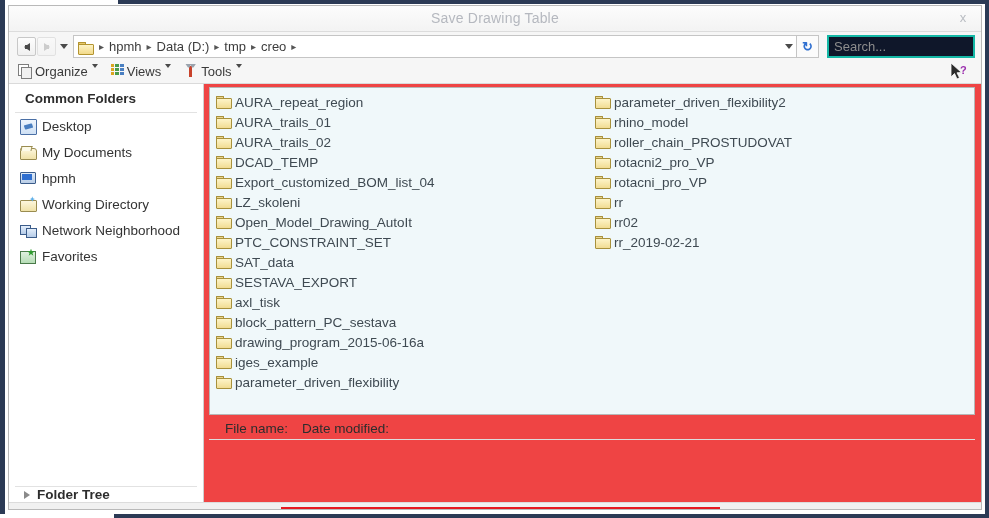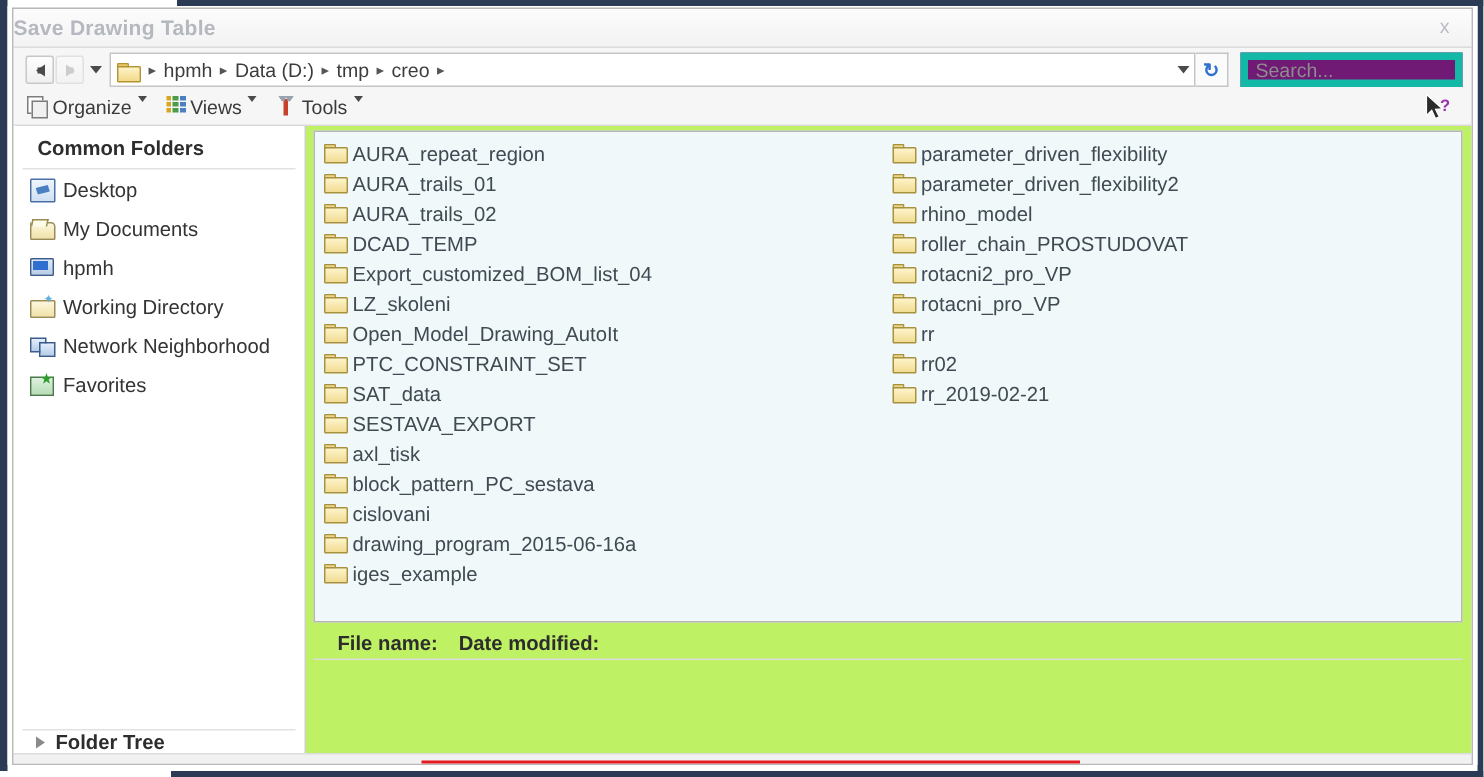--- a/index.html
+++ b/index.html
@@ -37,22 +37,23 @@
 
   
   #titlebar {
     position: relative;
     height: 26px;
     background: linear-gradient(#fcfcfc, #f3f3f3);
     border-bottom: 1px solid #dcdcdc;
   }
   #title-text {
     position: absolute; left: 0; right: 0; top: 4px;
+    text-align: center;
     font-size: 14px;
-    font-weight: bold;
+    font-weight: normal;
     color: #b5b8bf;
     letter-spacing: .2px;
   }
   #close-btn {
     position: absolute; right: 10px; top: 4px;
     width: 16px; height: 16px;
     font-size: 13px; line-height: 16px; text-align: center;
     color: #b9bcc2;
     cursor: pointer;
   }
@@ -130,22 +131,22 @@
     width: 22px; height: 23px;
     border: 1px solid #c5c5c5; border-left: none;
     background: #fbfbfb;
     display:flex; align-items:center; justify-content:center;
     cursor:pointer;
     color: #2f6fd0; font-size: 13px; font-weight: bold;
   }
   #search-box {
     width: 148px; height: 23px;
     margin-left: 8px;
-    border: 5px solid #14b8a6;
-    background: #701a75;
+    border: 2px solid #14b8a6;
+    background: #0f172a;
     display:flex; align-items:center;
     padding-left: 5px;
     font-size: 13px; color: #8d8d8d;
     cursor: text;
   }
 
   
   #toolbar {
     height: 25px;
     background: #f6f6f6;
@@ -176,21 +177,21 @@
      background:#9aa3ad; clip-path: polygon(0 0,25% 100%,40% 100%,50% 30%,60% 100%,75% 100%,100% 0);}
   #help-cursor {
     position: absolute; right: 12px; top: 3px; width: 20px; height: 19px;
   }
 
   
   #body {
     position: relative;
     height: 418px;
     display: flex;
-    background: #bef264;
+    background: #ef4444;
   }
 
   
   #sidebar {
     width: 195px; flex: none;
     background: #ffffff;
     border-right: 1px solid #cfcfcf;
     position: relative;
   }
   #sidebar-title {
@@ -265,21 +266,21 @@
     background:#ecd68d; border:1px solid #a8913c; border-bottom:none; border-radius:1px 1px 0 0;
   }
   .fi-ic::after {
     content:''; position:absolute; left:0; top:2px; width:14px; height:9px;
     background:linear-gradient(#fdf4c9,#f1dc93); border:1px solid #a8913c; border-radius:0 1px 1px 1px;
   }
 
   
   #cols-header {
     position: absolute; left: 5px; top: 334px; right: 6px; height: 22px;
-    font-size: 13.5px; font-weight: bold; color:#2d2d2d;
+    font-size: 13.5px; font-weight: normal; color:#2d2d2d;
     display:flex; align-items:center;
     border-bottom: 1px solid #dcdcdc;
     padding-left: 16px;
   }
   #cols-header span { margin-right: 14px; }
 
   
   #footer {
     position: relative;
     height: 57px;
@@ -459,24 +460,20 @@
               <div class="file-item">
                 <span class="fi-ic"></span>
                 <span class="fi-lbl">axl_tisk</span>
               </div>
               <div class="file-item">
                 <span class="fi-ic"></span>
                 <span class="fi-lbl">block_pattern_PC_sestava</span>
               </div>
               <div class="file-item">
                 <span class="fi-ic"></span>
-                <span class="fi-lbl">cislovani</span>
-              </div>
-              <div class="file-item">
-                <span class="fi-ic"></span>
                 <span class="fi-lbl">drawing_program_2015-06-16a</span>
               </div>
               <div class="file-item">
                 <span class="fi-ic"></span>
                 <span class="fi-lbl">iges_example</span>
               </div>
               <div class="file-item">
                 <span class="fi-ic"></span>
                 <span class="fi-lbl">parameter_driven_flexibility</span>
               </div>

